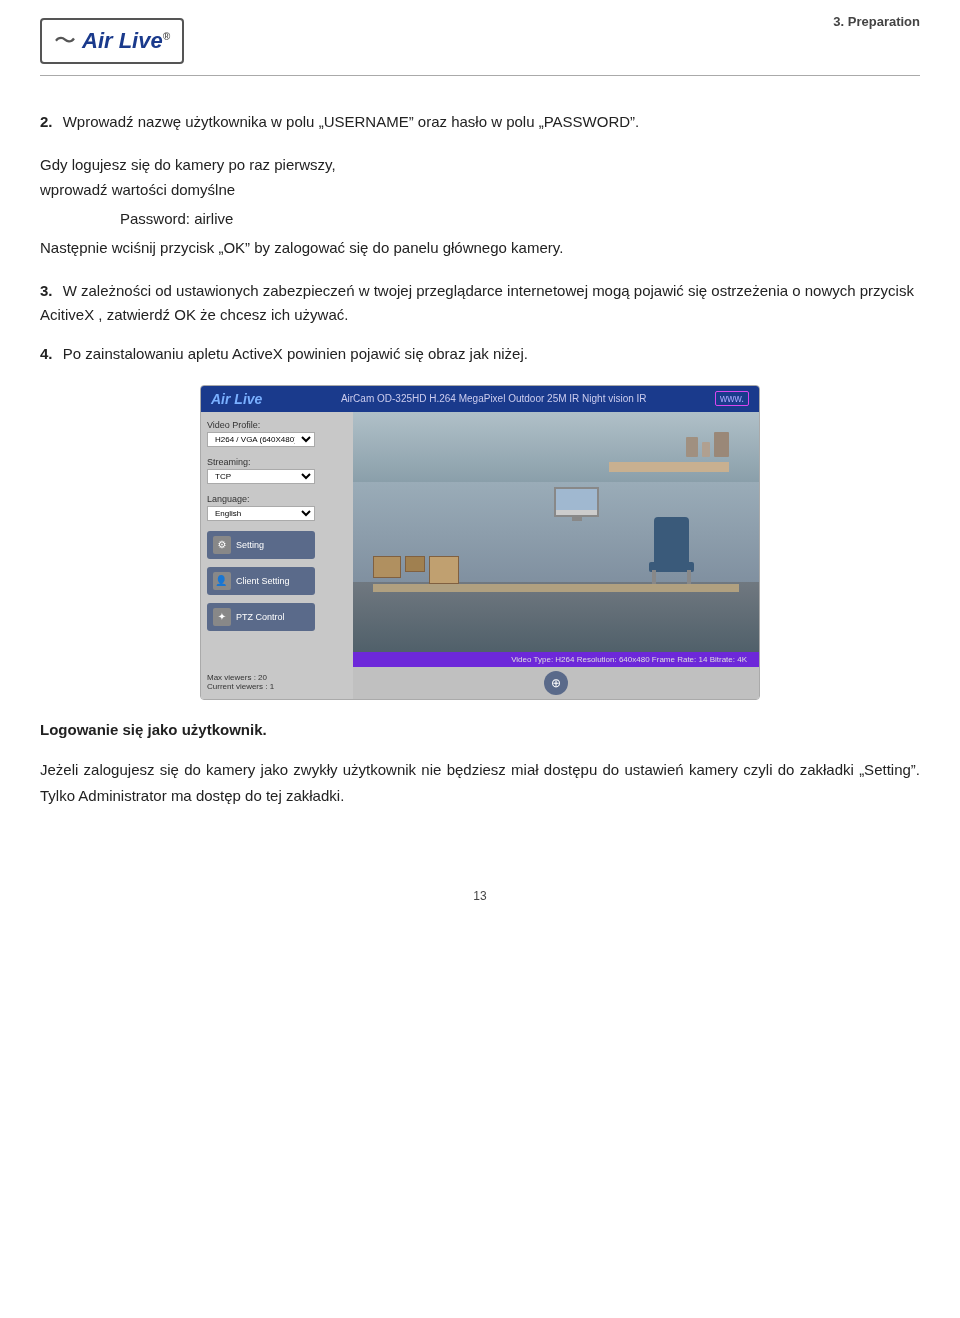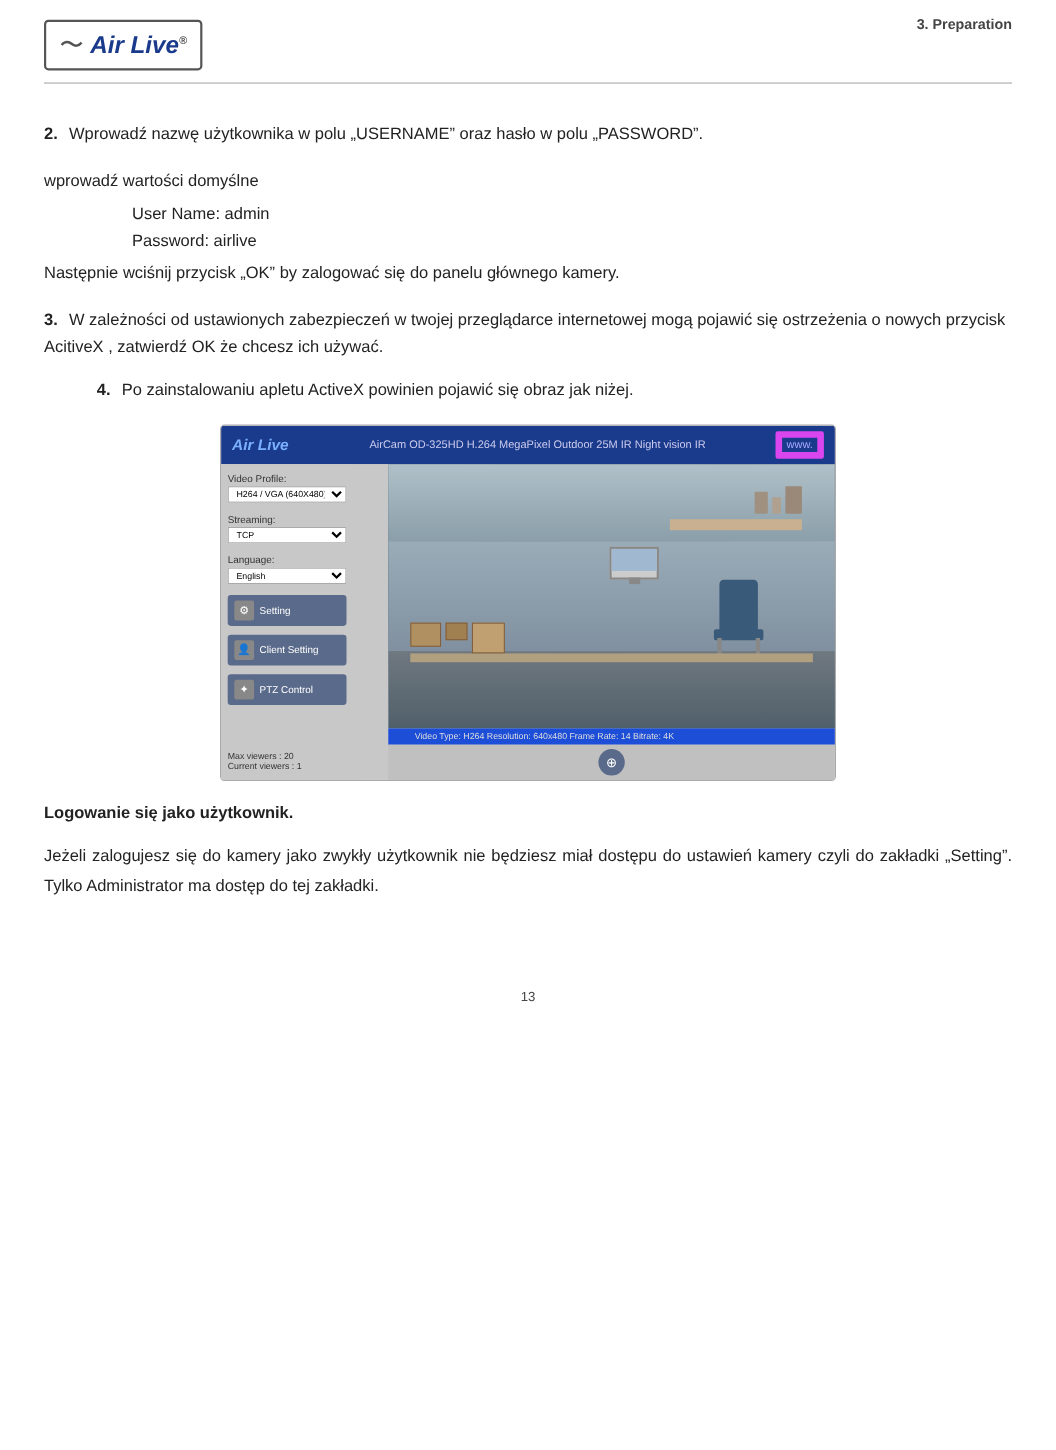--- a/index.html
+++ b/index.html
@@ -83,21 +83,20 @@
     .section-3 {
       margin-top: 18px;
       margin-bottom: 14px;
       line-height: 1.65;
     }
 
     .section-4 {
       margin-top: 14px;
       margin-bottom: 14px;
       line-height: 1.65;
-      margin-left: 48px;
     }
 
     .screenshot-container {
       margin: 18px auto;
       width: 560px;
       border: 1px solid #aaa;
       border-radius: 4px;
       overflow: hidden;
       background: #e8e8e8;
     }
@@ -129,21 +128,21 @@
       font-size: 10px;
       color: #cce;
       text-align: center;
       flex: 1;
       margin-left: 10px;
     }
 
     .cam-header-link {
       font-size: 10px;
       color: #aaf;
-      border: 6px solid #d946ef;
+      border: 1px solid #d946ef;
       padding: 1px 4px;
       border-radius: 2px;
     }
 
     .cam-body {
       display: flex;
       background: #c8c8c8;
       gap: 32px;
     }
 
@@ -350,26 +349,26 @@
       display: flex;
       gap: 4px;
     }
 
     .box {
       background: #b09060;
       border: 1px solid #806040;
     }
 
     .cam-footer {
-      background: #1d4ed8;
+      background: #6d28d9;
       color: #ddd;
       font-size: 8px;
-      padding: 3px 24px;
-      display: flex;
-      justify-content: flex-start;
+      padding: 3px 12px;
+      display: flex;
+      justify-content: flex-end;
       align-items: center;
       gap: 10px;
     }
 
     .cam-footer-nav {
       display: flex;
       justify-content: center;
       background: #c0c0c0;
       padding: 4px;
     }
@@ -434,23 +433,23 @@
 <div class="divider-line"></div>
 
 <div class="content">
 
   <div class="section-item">
     <span class="section-number">2.</span>
     <span>Wprowadź nazwę użytkownika w polu „USERNAME” oraz hasło w polu „PASSWORD”.</span>
   </div>
 
   <div class="section-item">
+    <div>Gdy logujesz się do kamery po raz pierwszy,</div>
     <div>wprowadź wartości domyślne</div>
     <div class="indented-block">
-      <p>User Name: admin</p>
       <p>Password: airlive</p>
     </div>
     <div>Następnie wciśnij przycisk „OK” by zalogować się do panelu głównego kamery.</div>
   </div>
 
   <div class="section-3">
     <span class="section-number">3.</span>
     <span>W zależności od ustawionych zabezpieczeń w twojej przeglądarce internetowej mogą pojawić się ostrzeżenia o nowych przycisk AcitiveX , zatwierdź OK że chcesz ich używać.</span>
   </div>
 

